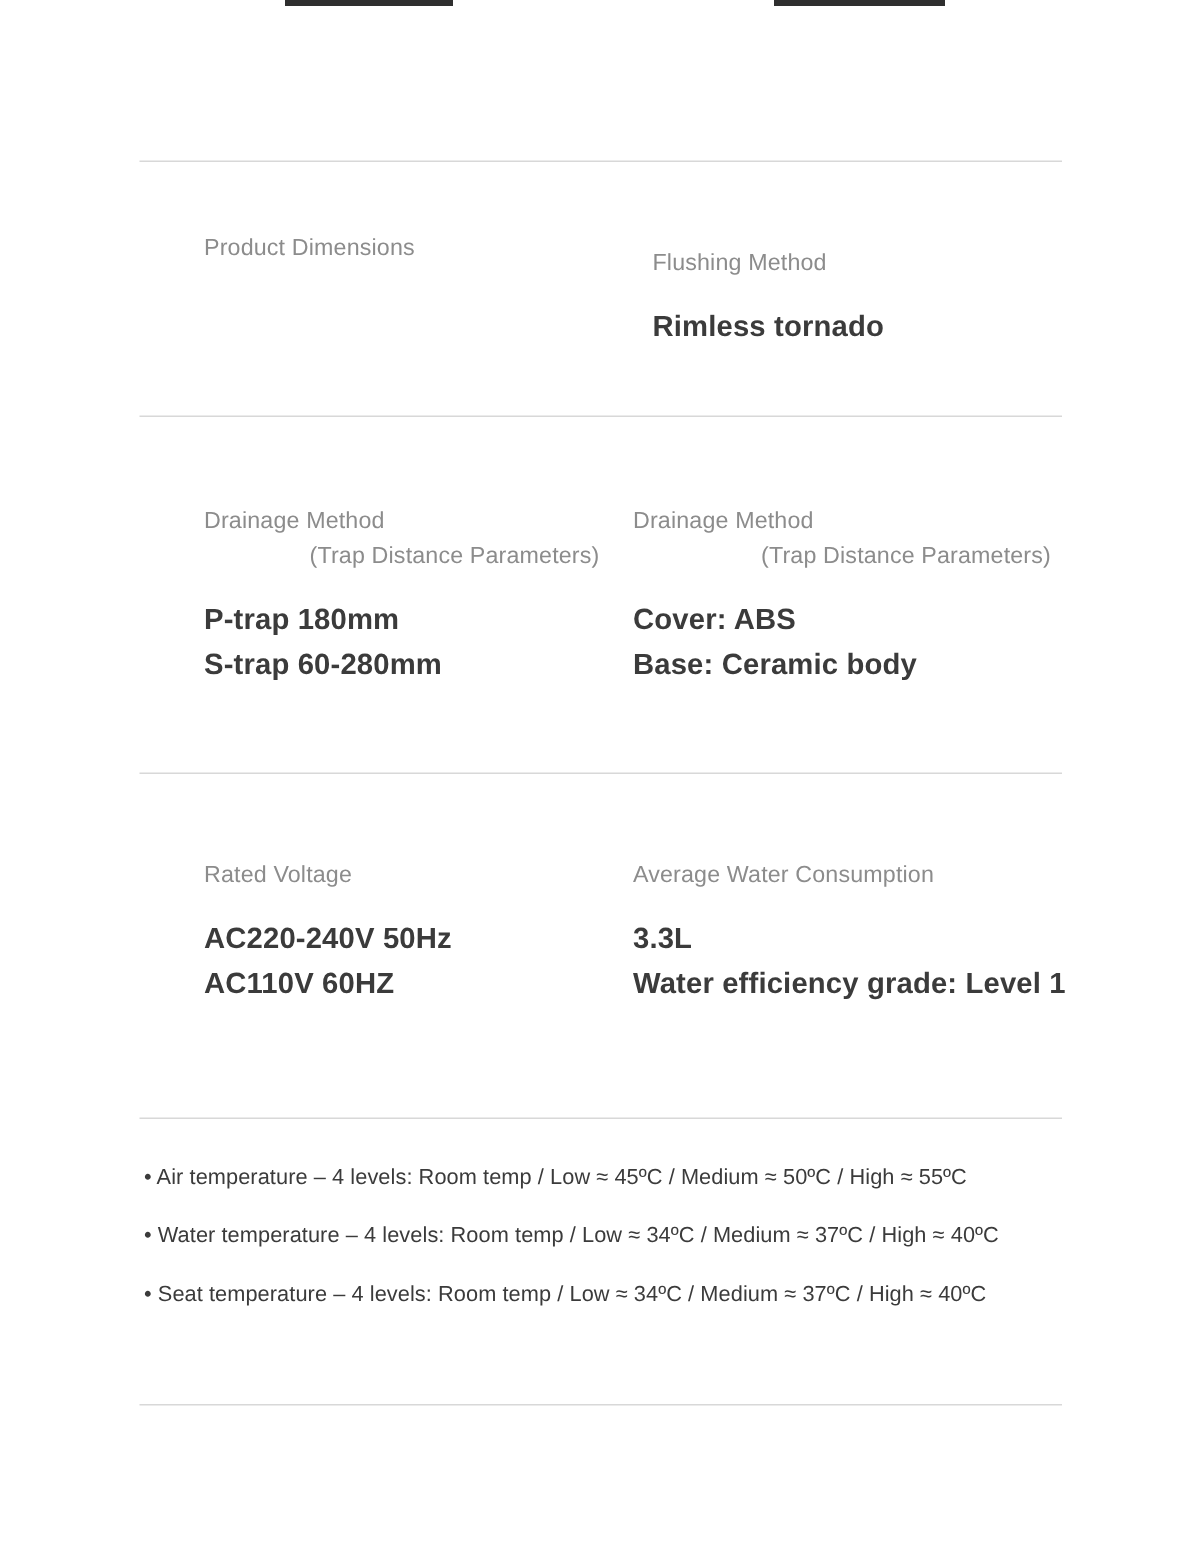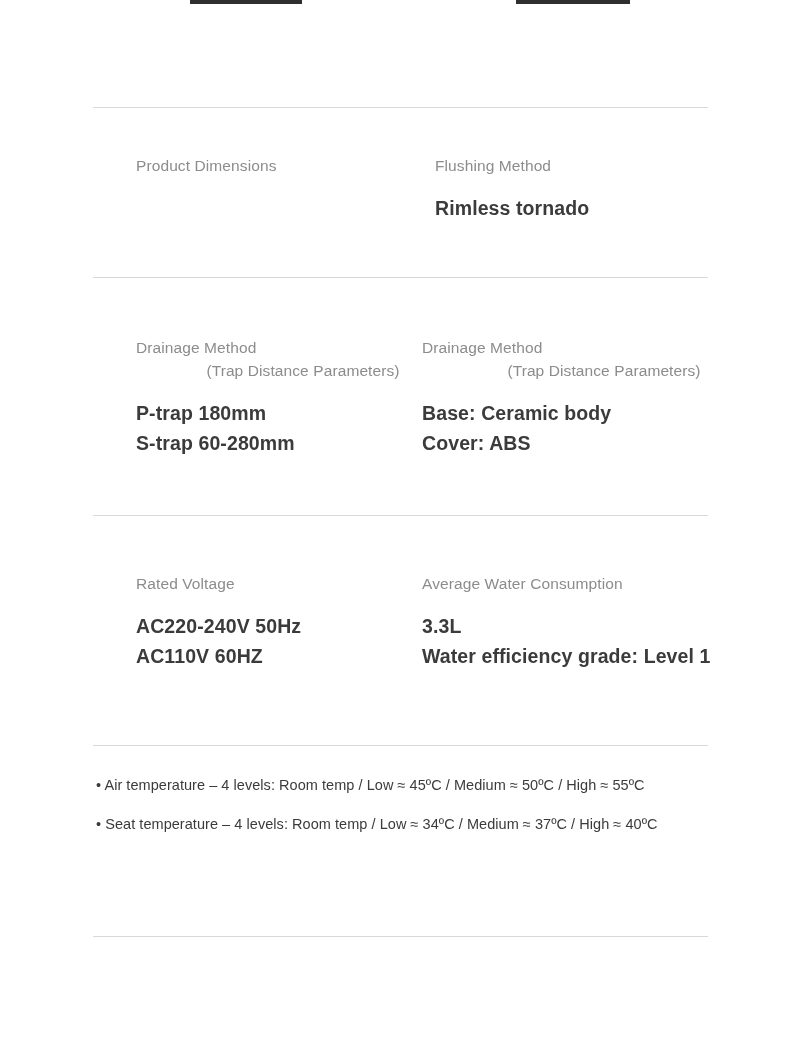--- a/index.html
+++ b/index.html
@@ -41,21 +41,21 @@
   }
 
   .sec {
     position: absolute;
     left: 0;
     width: 800px;
   }
 
   .col-left  { position: absolute; left: 96px;  width: 330px; margin-left: 40px; }
   .col-right { position: absolute; left: 422px; width: 360px; }
-  .col-right.shift { left: 435px; }
+  .col-right.shift { left: 435px; margin-top: 10px; }
 
   .label {
     font-size: 15.5px;
     color: #8c8c8c;
     font-weight: 400;
     line-height: 23px;
     letter-spacing: 0.1px;
   }
   .label .sub {
     display: block;
@@ -121,22 +121,22 @@
         <span class="line">P-trap 180mm</span>
         <span class="line">S-trap 60-280mm</span>
       </div>
     </div>
     <div class="col-right">
       <div class="label">
         <span>Drainage Method</span>
         <span class="sub">(Trap Distance Parameters)</span>
       </div>
       <div class="value">
+        <span class="line">Cover: ABS</span>
         <span class="line">Base: Ceramic body</span>
-        <span class="line">Cover: ABS</span>
       </div>
     </div>
   </div>
 
   <div class="divider" style="top:515px"></div>
 
   <div class="sec" style="top:572px">
     <div class="col-left">
       <div class="label">Rated Voltage</div>
       <div class="value">
@@ -150,18 +150,19 @@
         <span class="line">3.3L</span>
         <span class="line">Water efficiency grade: Level 1</span>
       </div>
     </div>
   </div>
 
   <div class="divider" style="top:745px"></div>
 
   <div class="bullets" style="top:766px">
     <div class="bullet">• Air temperature – 4 levels: Room temp / Low ≈ 45ºC / Medium ≈ 50ºC / High ≈ 55ºC</div>
+    <div class="bullet">• Water temperature – 4 levels: Room temp / Low ≈ 34ºC / Medium ≈ 37ºC / High ≈ 40ºC</div>
     <div class="bullet">• Seat temperature – 4 levels: Room temp / Low ≈ 34ºC / Medium ≈ 37ºC / High ≈ 40ºC</div>
   </div>
 
   <div class="divider" style="top:936px"></div>
 
 </div>
 
 </body></html>

